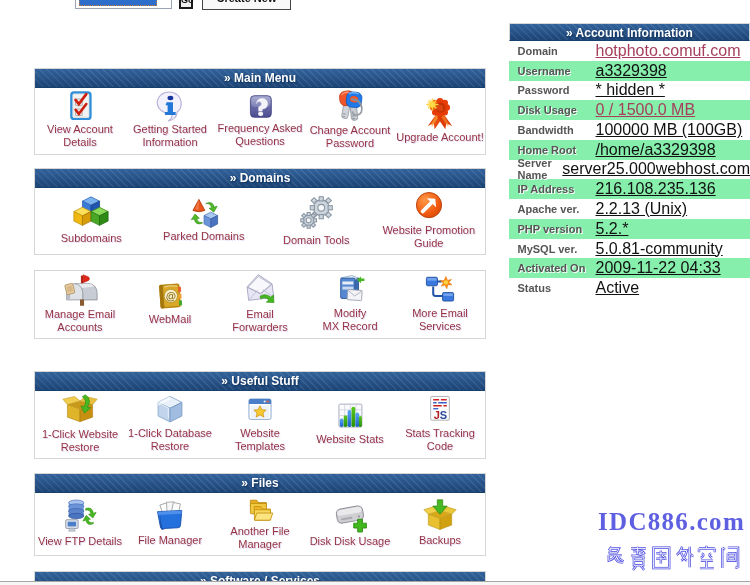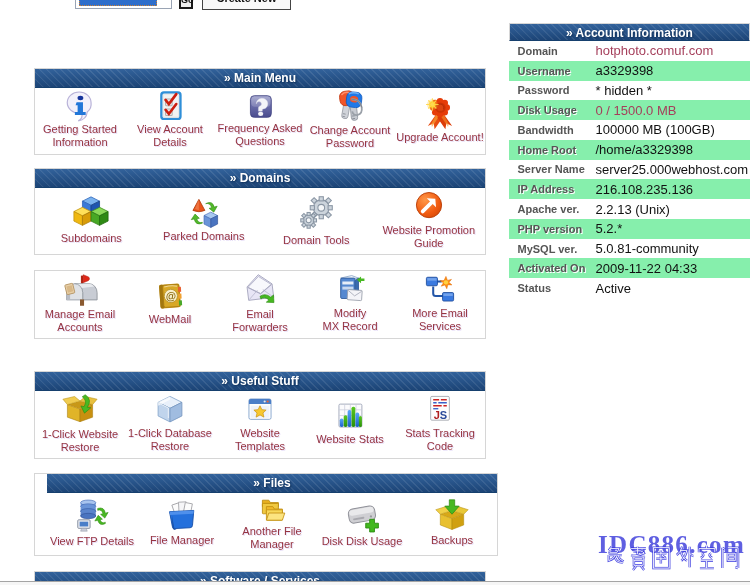--- a/index.html
+++ b/index.html
@@ -11,65 +11,65 @@
 .bd{display:flex;}
 .cell{flex:1;display:flex;flex-direction:column;align-items:center;justify-content:center;padding-bottom:4px;}
 .lbl{font-size:11px;line-height:13px;color:#953341;text-align:center;text-shadow:1px 1px 0 #e8e0f8;white-space:nowrap;}
 .icon{display:block;}
 
 #acct{position:absolute;left:509px;top:23px;width:241px;}
 #acct .hd{border:1px solid #d6d6d6;border-bottom:1px solid #16406e;box-sizing:border-box;}
 .row{height:19.77px;display:flex;align-items:center;font-size:11px;}
 .row.g{background:#86efac;}
 .row .k{width:86.5px;padding-left:8.5px;font-weight:bold;color:#555;text-shadow:1px 1px 0 #fff;box-sizing:border-box;}
-.row .v{color:#111;font-size:13px;}
+.row .v{color:#111;font-size:16px;text-decoration:underline;}
 .row .v.red{color:#a53f5b;}
 
 #selbox{position:absolute;left:75px;top:-16px;width:95px;height:23px;border:1px solid #9aa4b4;background:#fff;}
 #selblue{position:absolute;left:3px;top:3px;bottom:2px;width:76px;background:#2e6ecb;border:1px dotted #d08030;}
 #gobtn{position:absolute;left:179px;top:-12px;width:9.5px;height:16.5px;border:2px solid #1a1a1a;background:#f0f0f0;}
 #newbtn{position:absolute;left:202px;top:-13px;width:87px;height:21px;border:1px solid #444;background:#f8f8f8;font-size:11px;font-weight:bold;color:#111;text-align:center;line-height:21px;}
 
-#wm1{position:absolute;left:598px;top:531px;width:144px;text-align:center;font-family:"Liberation Serif",serif;font-weight:bold;font-size:25px;letter-spacing:1.3px;color:#4444dc;opacity:.85;}
+#wm1{position:absolute;left:598px;top:508px;width:144px;text-align:center;font-family:"Liberation Serif",serif;font-weight:bold;font-size:25px;letter-spacing:1.3px;color:#4444dc;opacity:.85;}
 #wm2{position:absolute;left:606px;top:543px;}
 
 #botline{position:absolute;left:0;top:581px;width:750px;height:1px;background:#a5a5a5;z-index:50;}
 #botfill{position:absolute;left:0;top:582px;width:750px;height:3px;background:#f6f6f6;z-index:50;}
 </style>
 </head>
 <body>
 <div id="selbox">
     <div id="selblue"></div>
   </div>
 <div id="gobtn">
     <span style="display:block;font-size:9px;font-weight:bold;color:#111;text-align:center;line-height:21px;">Go</span>
   </div>
 <div id="newbtn">Create New</div>
 
 <div class="sec" style="top:24px;">
  <div class="hd">» Main Menu</div>
  <div class="bd" style="height:66px;">
   <div class="cell">
-        <svg class="icon" width="34" height="34" viewBox="0 0 40 40">
-<path d="M33 16 a14 12.5 0 1 0 -14 12.5 c1 0 2.5 0 3 -.3 c1.5 4 -1 7.5 -4 9.3 c6 -1 10 -5 10.5 -10.5 a14 12.5 0 0 0 4.5 -11z" fill="#f3f1fb" stroke="#b8b2d8" stroke-width="1.4"></path>
-<ellipse cx="20.5" cy="10.5" rx="3.4" ry="2.6" fill="#16349c"></ellipse>
-<path d="M16 15.5 h7.5 v11.5 h3.2 v3.5 H14 v-3.5 h3.2 v-7.8 h-2.4 z" fill="#2277d8"></path>
-        </svg>
-        <div class="lbl">Getting Started<br>Information</div>
-      </div>
-  <div class="cell">
         <svg class="icon" width="33" height="33" viewBox="0 0 40 40">
 <rect x="9" y="3" width="23" height="32" rx="3" fill="#fdfdfd" stroke="#2f8fd8" stroke-width="3"></rect>
 <rect x="11" y="5" width="19" height="28" rx="1" fill="#f2f2f2" stroke="#e0e0e0"></rect>
 <rect x="14" y="11" width="8" height="8" rx="1" fill="#eee" stroke="#b0b0b0" stroke-width="1.3"></rect>
 <rect x="14" y="23" width="8" height="8" rx="1" fill="#eee" stroke="#b0b0b0" stroke-width="1.3"></rect>
 <path d="M14 12 L18 17 L27 5" fill="none" stroke="#cc1f10" stroke-width="3.2" stroke-linecap="round"></path>
 <path d="M14 24 L18 29 L27 17" fill="none" stroke="#cc1f10" stroke-width="3.2" stroke-linecap="round"></path>
         </svg>
         <div class="lbl">View Account<br>Details</div>
+      </div>
+  <div class="cell">
+        <svg class="icon" width="34" height="34" viewBox="0 0 40 40">
+<path d="M33 16 a14 12.5 0 1 0 -14 12.5 c1 0 2.5 0 3 -.3 c1.5 4 -1 7.5 -4 9.3 c6 -1 10 -5 10.5 -10.5 a14 12.5 0 0 0 4.5 -11z" fill="#f3f1fb" stroke="#b8b2d8" stroke-width="1.4"></path>
+<ellipse cx="20.5" cy="10.5" rx="3.4" ry="2.6" fill="#16349c"></ellipse>
+<path d="M16 15.5 h7.5 v11.5 h3.2 v3.5 H14 v-3.5 h3.2 v-7.8 h-2.4 z" fill="#2277d8"></path>
+        </svg>
+        <div class="lbl">Getting Started<br>Information</div>
       </div>
   <div class="cell">
         <svg class="icon" width="31" height="31" viewBox="0 0 40 40">
 <defs>
             <linearGradient id="gq" x1="0" y1="0" x2="0" y2="1">
 <stop offset="0" stop-color="#9a9cc8"></stop>
               <stop offset=".45" stop-color="#6b6daa"></stop>
               <stop offset="1" stop-color="#4a4c8e"></stop>
             </linearGradient>
           </defs>
@@ -362,21 +362,21 @@
 <path d="M12 11.5 h4 M18 11.5 h10" stroke="#3a5fc8" stroke-width="1.6"></path>
 <path d="M12 15 h10 M24 15 h4" stroke="#cc2222" stroke-width="1.6"></path>
 <path d="M12 18.5 h6" stroke="#3a5fc8" stroke-width="1.6"></path>
 <text x="20.5" y="30.5" font-family="Liberation Sans" font-size="13" font-weight="bold" fill="#b02020" text-anchor="middle">J<tspan fill="#2a4a9a">S</tspan></text>
         </svg>
         <div class="lbl">Stats Tracking<br>Code</div>
       </div>
  </div>
 </div>
 
-<div class="sec" style="top:429px;padding-left:12px;">
+<div class="sec" style="top:429px;">
  <div class="hd">» Files</div>
  <div class="bd" style="height:62px;">
   <div class="cell">
         <svg class="icon" width="38" height="38" viewBox="0 0 40 40">
 <g>
 <path d="M8 6 h16 v4 h-16 z" fill="#7aa0e0"></path>
             <ellipse cx="16" cy="6" rx="8" ry="2.8" fill="#a8c4ee" stroke="#4a6fb8" stroke-width=".7"></ellipse>
             <ellipse cx="16" cy="10" rx="8" ry="2.8" fill="#6a94d8" stroke="#4a6fb8" stroke-width=".7"></ellipse>
 <path d="M8 11 h16 v4 h-16 z" fill="#6a94d8"></path>
             <ellipse cx="16" cy="15" rx="8" ry="2.8" fill="#5a84cc" stroke="#3a5fa8" stroke-width=".7"></ellipse>

